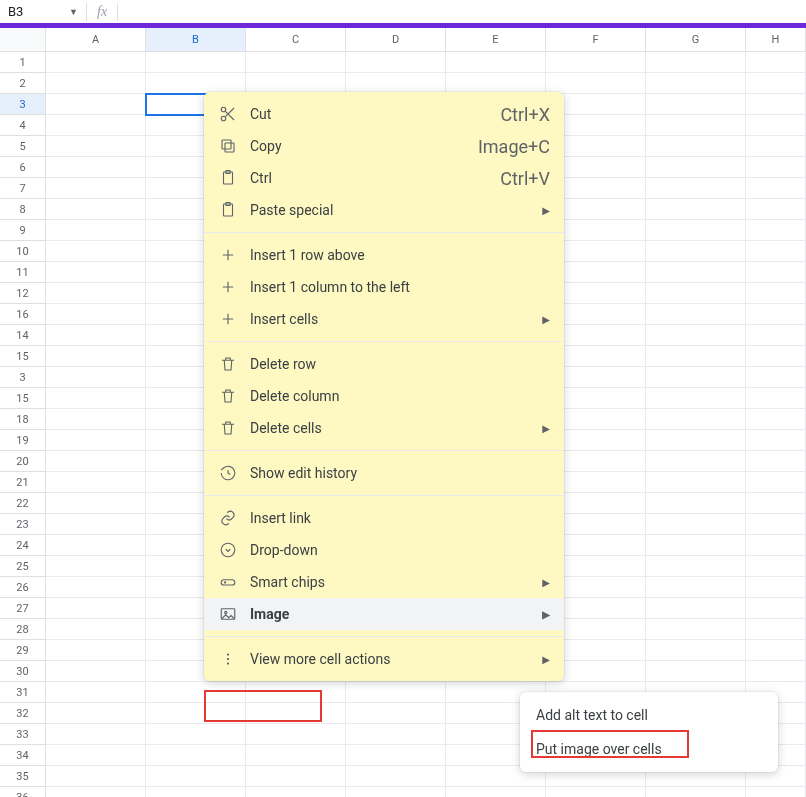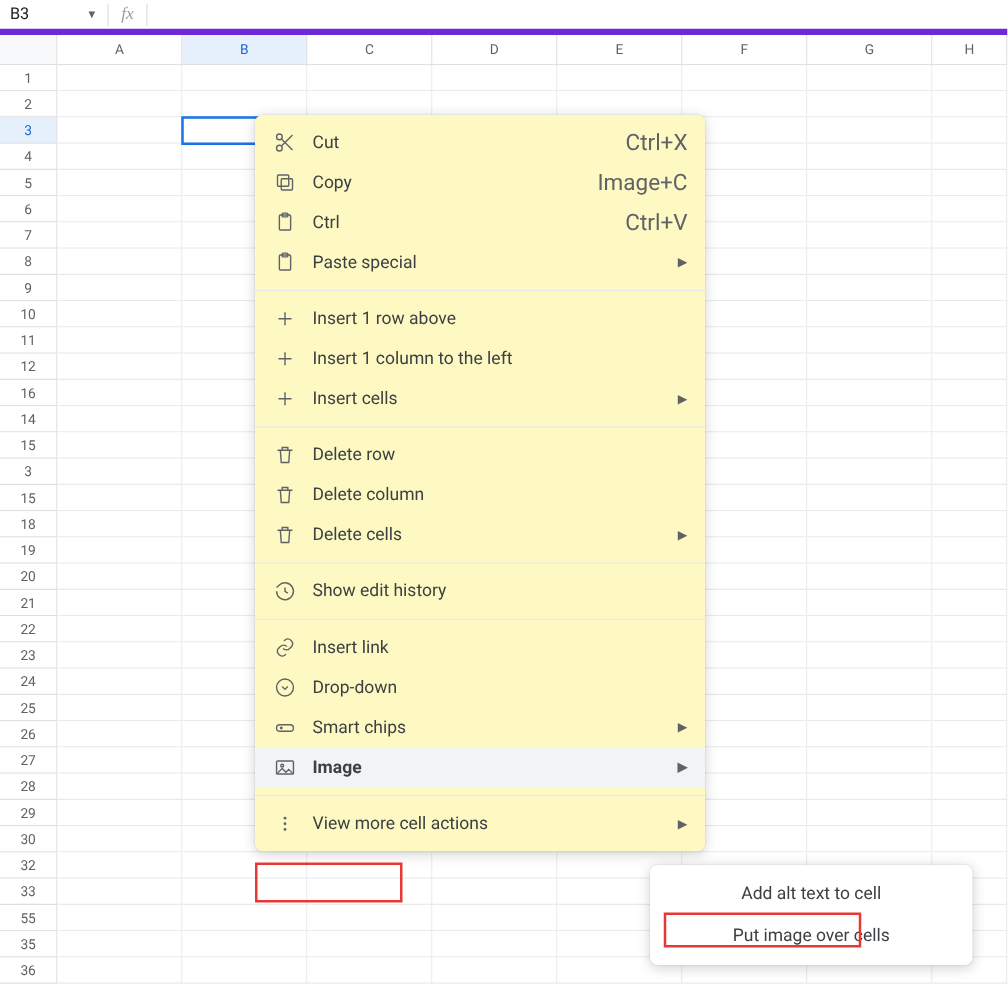--- a/index.html
+++ b/index.html
@@ -215,21 +215,20 @@
   .submenu {
     position: absolute;
     left: 520px;
     top: 692px;
     width: 258px;
     background: #fff;
     border-radius: 6px;
     box-shadow: 0 2px 10px rgba(0,0,0,0.18), 0 0 0 1px rgba(0,0,0,0.04);
     padding: 6px 0;
     z-index: 11;
-    text-align: center;
   }
   .submenu .mi { height: 34px; padding: 0 16px; }
 </style>
 </head>
 <body>
 
 <div class="top-bar">
   <div class="name-box">
     <span>B3</span>
     <span class="dd">▼</span>
@@ -582,20 +581,31 @@
       <div class="cell"></div>
       <div class="cell"></div>
       <div class="cell"></div>
       <div class="cell"></div>
       <div class="cell"></div>
       <div class="cell"></div>
       <div class="cell"></div>
       <div class="cell last"></div>
     </div>
     <div class="row">
+      <div class="row-h">31</div>
+      <div class="cell"></div>
+      <div class="cell"></div>
+      <div class="cell"></div>
+      <div class="cell"></div>
+      <div class="cell"></div>
+      <div class="cell"></div>
+      <div class="cell"></div>
+      <div class="cell last"></div>
+    </div>
+    <div class="row">
       <div class="row-h">32</div>
       <div class="cell"></div>
       <div class="cell"></div>
       <div class="cell"></div>
       <div class="cell"></div>
       <div class="cell"></div>
       <div class="cell"></div>
       <div class="cell"></div>
       <div class="cell last"></div>
     </div>
@@ -604,21 +614,21 @@
       <div class="cell"></div>
       <div class="cell"></div>
       <div class="cell"></div>
       <div class="cell"></div>
       <div class="cell"></div>
       <div class="cell"></div>
       <div class="cell"></div>
       <div class="cell last"></div>
     </div>
     <div class="row">
-      <div class="row-h">55</div>
+      <div class="row-h">34</div>
       <div class="cell"></div>
       <div class="cell"></div>
       <div class="cell"></div>
       <div class="cell"></div>
       <div class="cell"></div>
       <div class="cell"></div>
       <div class="cell"></div>
       <div class="cell last"></div>
     </div>
     <div class="row">

